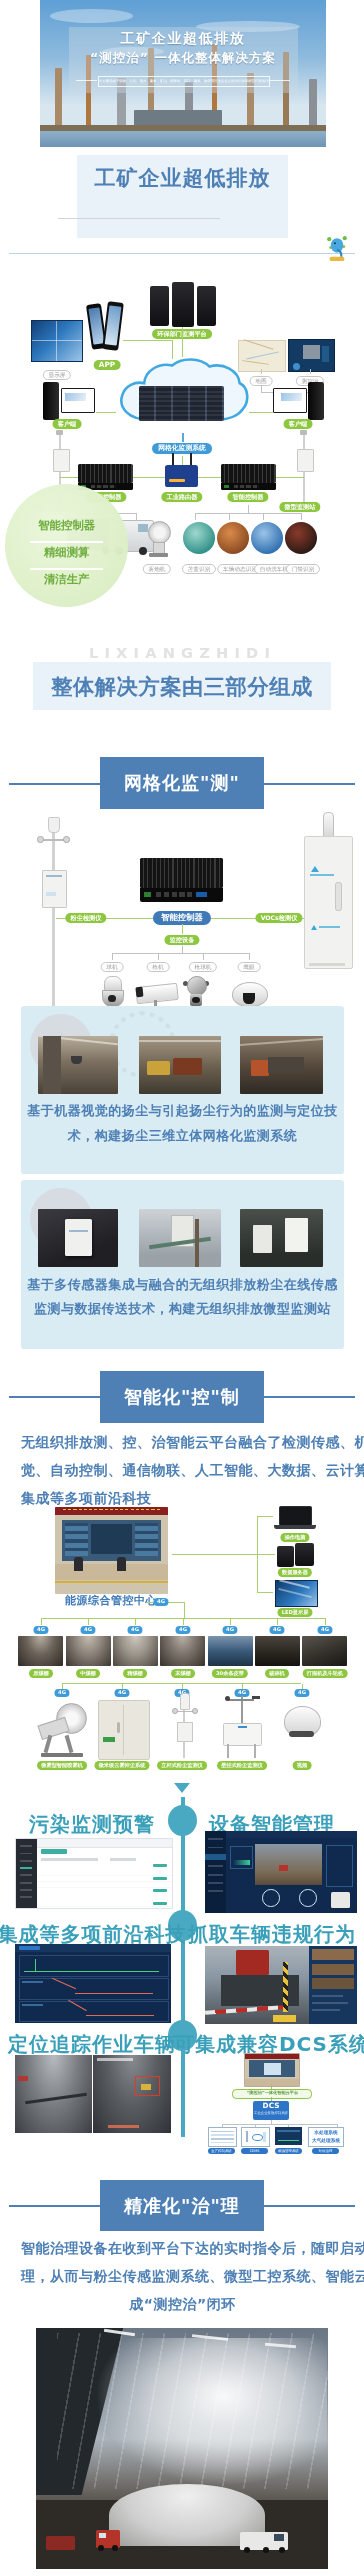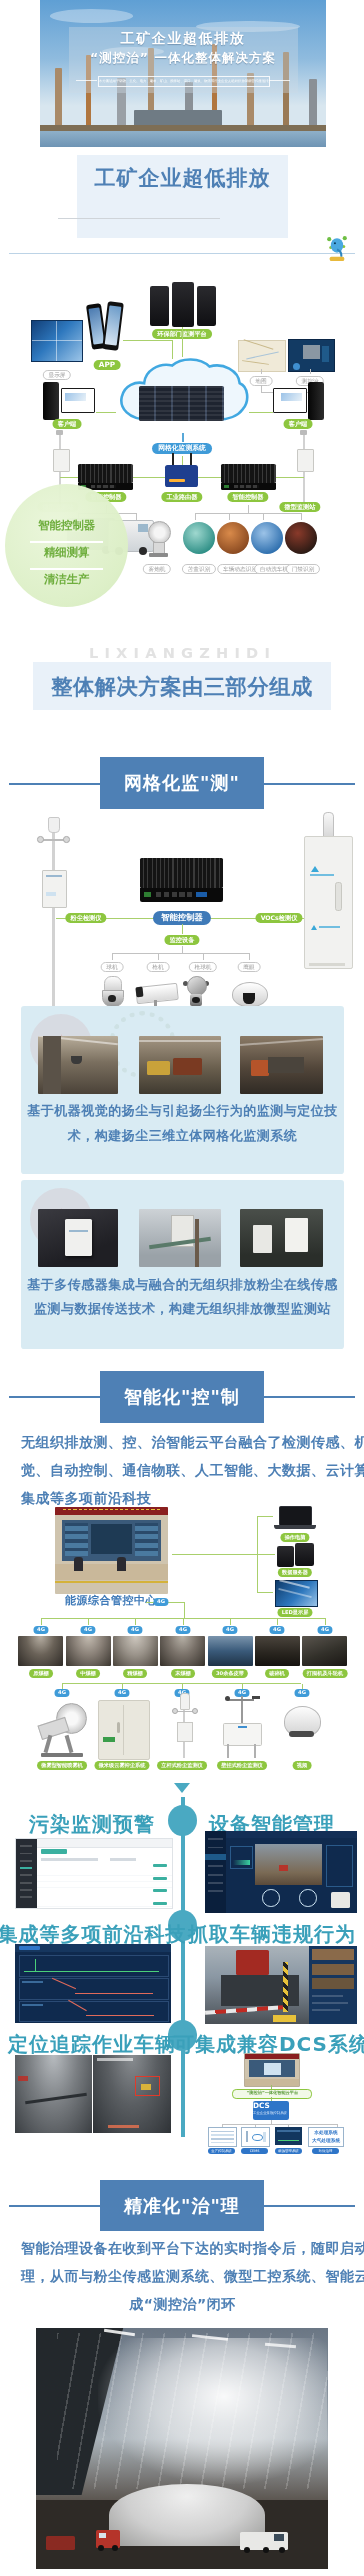--- a/index.html
+++ b/index.html
@@ -612,21 +612,21 @@
   <div class="abs" style="left:208px;top:2053px;width:151px;height:93px;">
     <div class="ph" style="left:36px;top:0;width:54px;height:32px;background:#cfc4ae;border:0.5px solid #b8ad98;">
       <div style="position:absolute;left:0;top:0;width:54px;height:4.7px;background:#8a1f1f;"></div>
       <div style="position:absolute;left:4.2px;top:6.2px;width:46px;height:16.6px;background:#3a5a7a;"></div>
       <div style="position:absolute;left:19px;top:9.4px;width:16.6px;height:11.4px;background:#cfe2f0;"></div>
       <div style="position:absolute;left:0;top:25px;width:54px;height:7.3px;background:#c9b89a;"></div>
     </div>
     <div class="abs" style="left:63px;top:32px;width:0.5px;height:4.2px;background:#9ac06a;"></div>
     <div class="abs" style="left:24.4px;top:36px;width:78px;height:7.8px;border:0.5px solid #8dc63f;border-radius:4.2px;background:#f2f9e8;color:#5a9a3a;font-size:4.2px;line-height:6.8px;text-align:center;font-weight:bold;white-space:nowrap;overflow:hidden;">“测控治”一体化智能云平台</div>
     <div class="abs" style="left:63px;top:44px;width:0.5px;height:4.2px;background:#9ac06a;"></div>
-    <div class="abs" style="left:45px;top:48px;width:36px;height:19px;background:#2e75c8;border-radius:2.1px;">
+    <div class="abs" style="left:45px;top:48px;width:36px;height:19px;background:#2e75c8;border-radius:2.1px;text-align:center;">
       <div style="color:#fff;font-weight:bold;font-size:7.3px;line-height:10.4px;">DCS</div>
       <div style="color:#d8e8fa;font-size:3.4px;line-height:4.2px;white-space:nowrap;">工业企业集散控制系统</div>
     </div>
     <div class="grayline" style="left:63px;top:67px;width:0.5px;height:4.2px;"></div>
     <div class="grayline" style="left:13.5px;top:71px;width:115px;height:0.5px;"></div>
     <div class="grayline" style="left:13.5px;top:71px;width:0.5px;height:3.1px;"></div>
     <div class="grayline" style="left:47px;top:71px;width:0.5px;height:3.1px;"></div>
     <div class="grayline" style="left:80px;top:71px;width:0.5px;height:3.1px;"></div>
     <div class="grayline" style="left:129px;top:71px;width:0.5px;height:3.1px;"></div>
     <div class="abs" style="left:0px;top:74px;width:27px;height:17.7px;background:#fff;border:0.5px solid #9ab4cc;">

